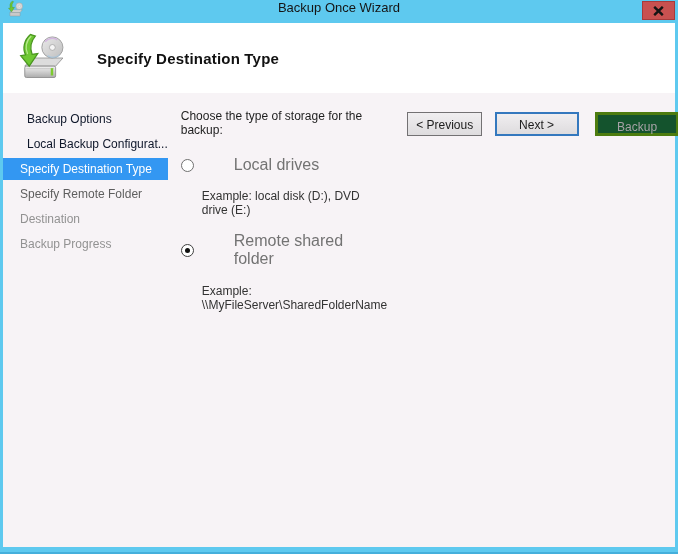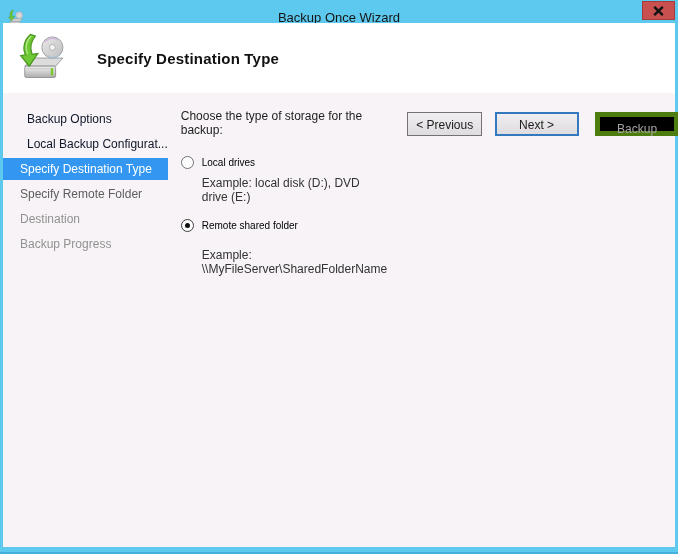--- a/index.html
+++ b/index.html
@@ -11,21 +11,21 @@
     font-family:"Liberation Sans", sans-serif;
     overflow:hidden;
   }
   .window::after {
     content:""; position:absolute; left:0; right:0; bottom:0; height:2px;
     background:#45AFDB;
   }
   
   .titlebar {
     position:relative; height:35px;
-    display:flex; align-items:center;
+    display:flex; 
   }
   .titlebar-icon { margin-left:6px; width:18px; height:18px; }
   .title-text {
     position:absolute; left:0; right:0; text-align:center;
     font-size:13px; color:#151515;
   }
   .close-btn {
     position:absolute; top:1px; right:3px;
     width:33px; height:19px;
     background:#C85150; border:1px solid #A63B3B;
@@ -70,43 +70,43 @@
   .radio {
     width:13px; height:13px; border-radius:50%;
     background:#FFFFFF; border:1px solid #707070; flex:0 0 auto;
     position:relative;
   }
   .radio.checked { border-color:#3F3F3F; }
   .radio.checked::after {
     content:""; position:absolute; left:3px; top:3px;
     width:5px; height:5px; border-radius:50%; background:#101010;
   }
-  .option-label { font-size:10px; color:#000000; }
+  .option-label { font-size:16px; color:#737373;margin-left:32px; }
   .option-example {
-    margin-top:7px; padding-left:21px; font-size:12px; color:#333333;
+    margin-top:15px; padding-left:21px; font-size:12px; color:#333333;
   }
   .option-example.second { margin-top:16px; }
   
   .footer-sep { height:1px; background:#DDD6DC; }
   .footer {
     height:59px; padding:19px 38px 0 0; text-align:right; white-space:nowrap;
   }
   .btn {
     display:inline-block; vertical-align:top;
     height:24px; line-height:22px; font-size:12px;
     background:linear-gradient(#F0EEF0,#DEDCDE);
     border:1px solid #737173; color:#1C1C1C;
     text-align:center; cursor:default;
     font-family:"Liberation Sans", sans-serif;
   }
   .btn-previous { width:75px; }
   .btn-next { width:84px; margin-left:8px; border:2px solid #3478BE; line-height:20px; }
   .btn-backup {
     width:84px; margin-left:12px;
-    background:#000000; border:5px solid #4d7c0f; color:#A6A2A6;
+    background:#14532d; border:3px solid #4d7c0f; color:#A6A2A6;
   }
   .btn-cancel { width:88px; margin-left:20px; }
 </style>
 </head>
 <body>
 
 <div class="window">
 
   <div class="titlebar">
     <svg class="titlebar-icon" viewBox="0 0 64 64">

